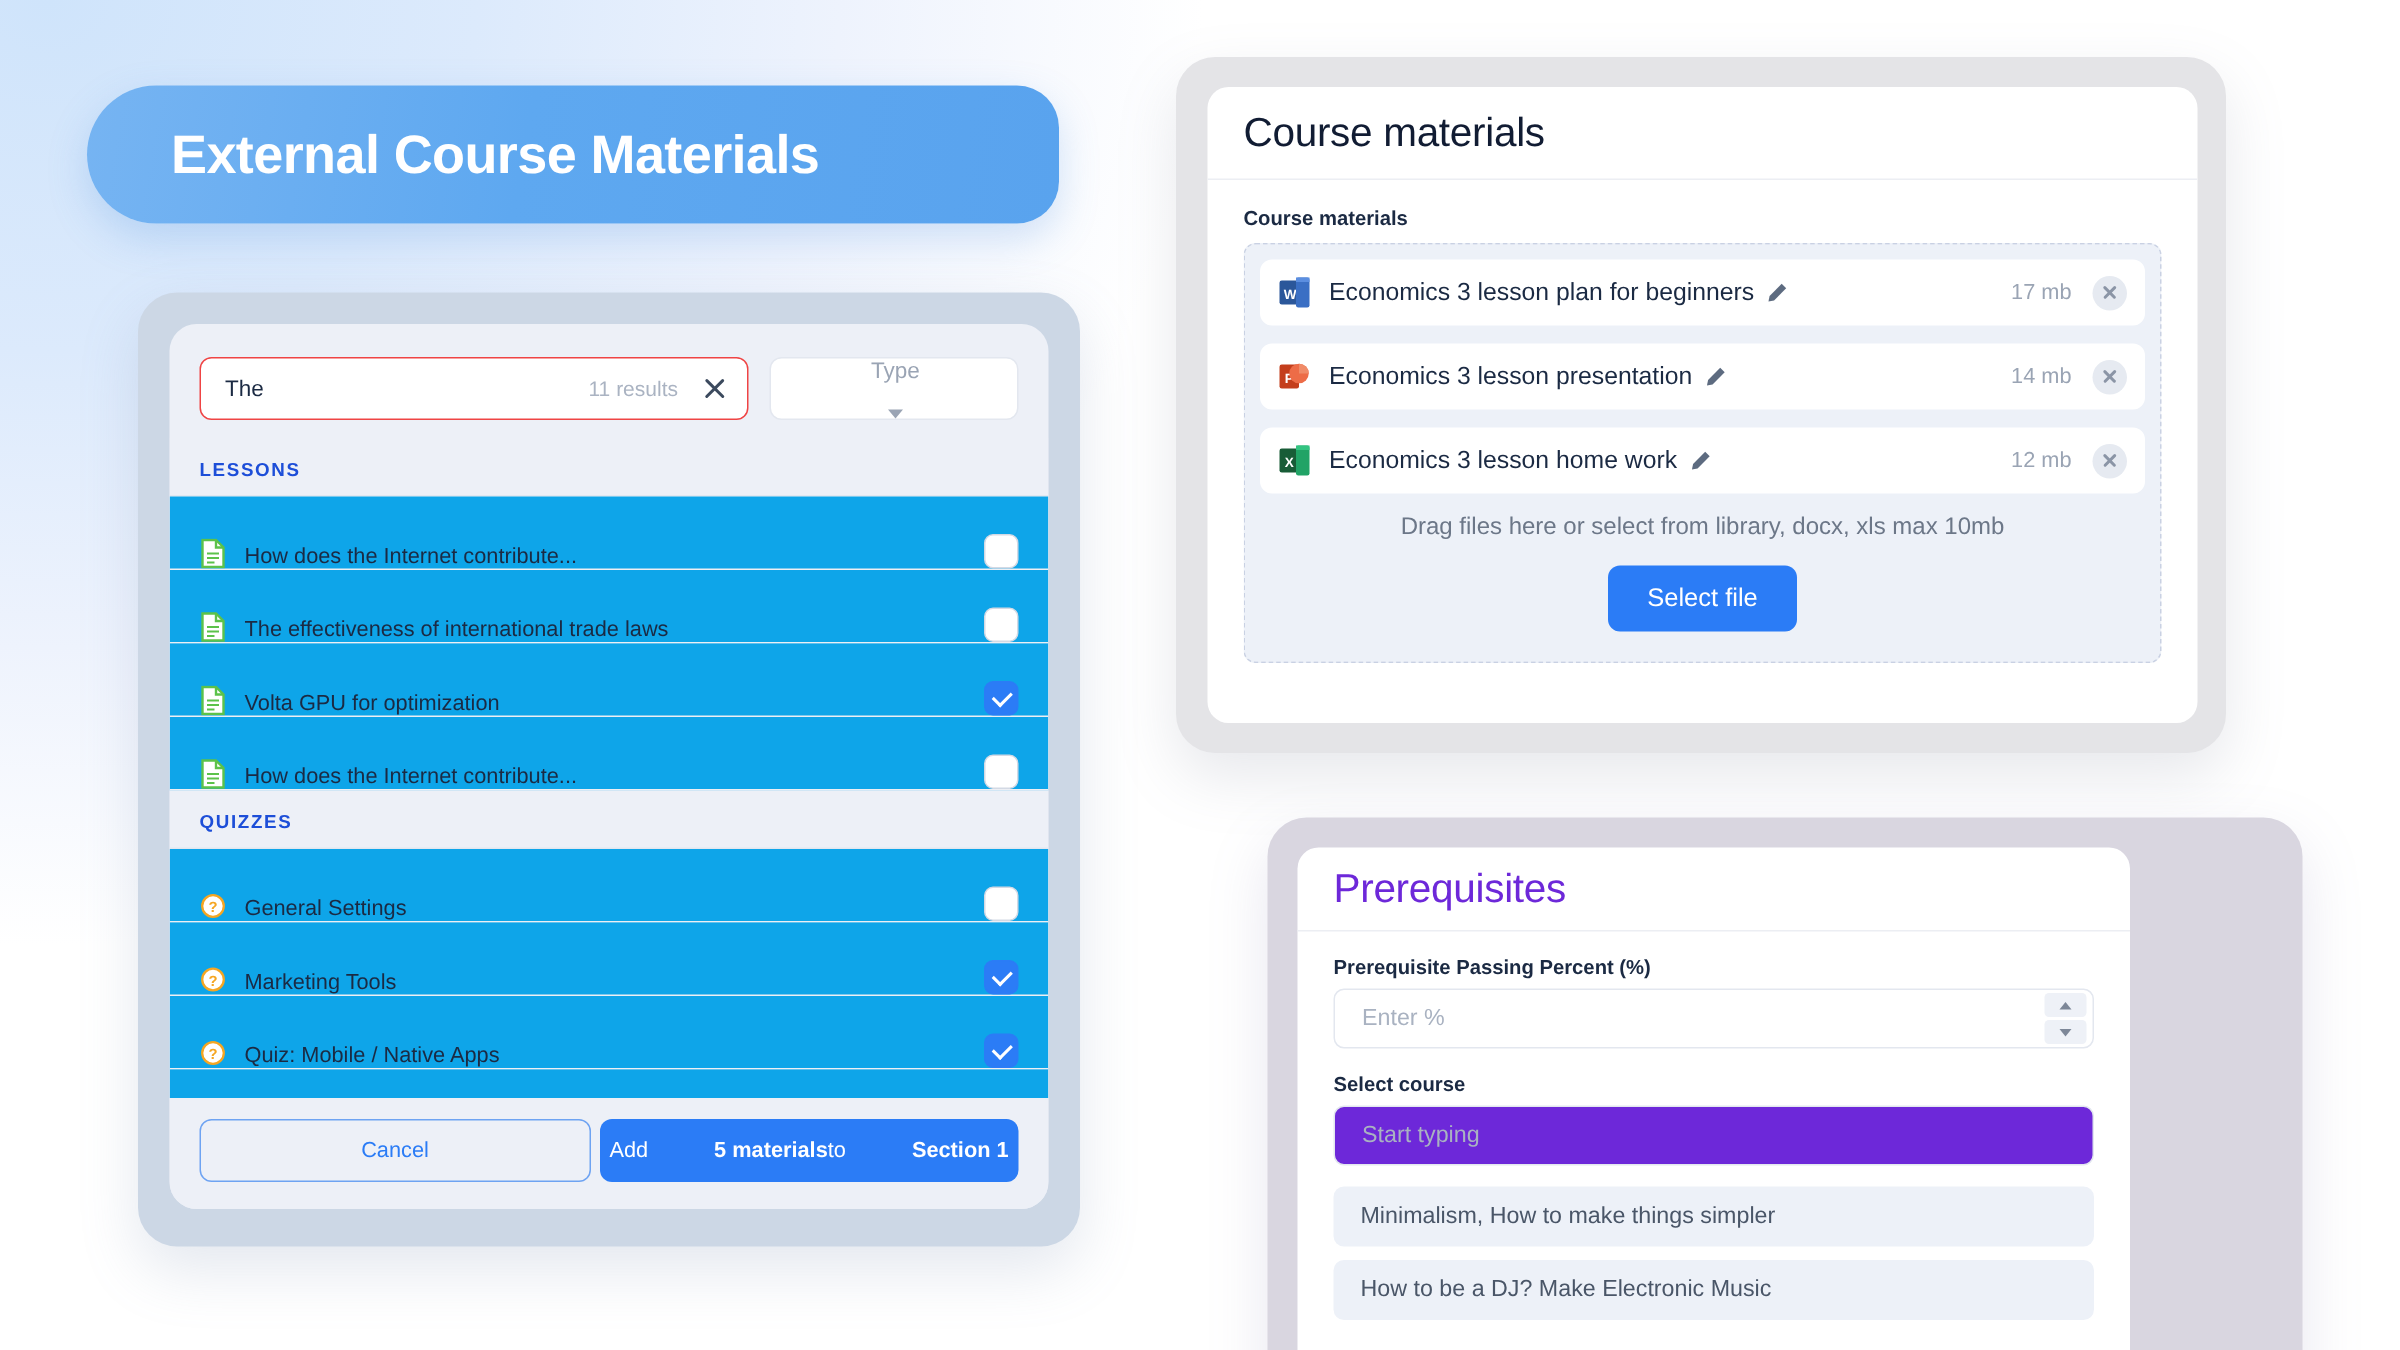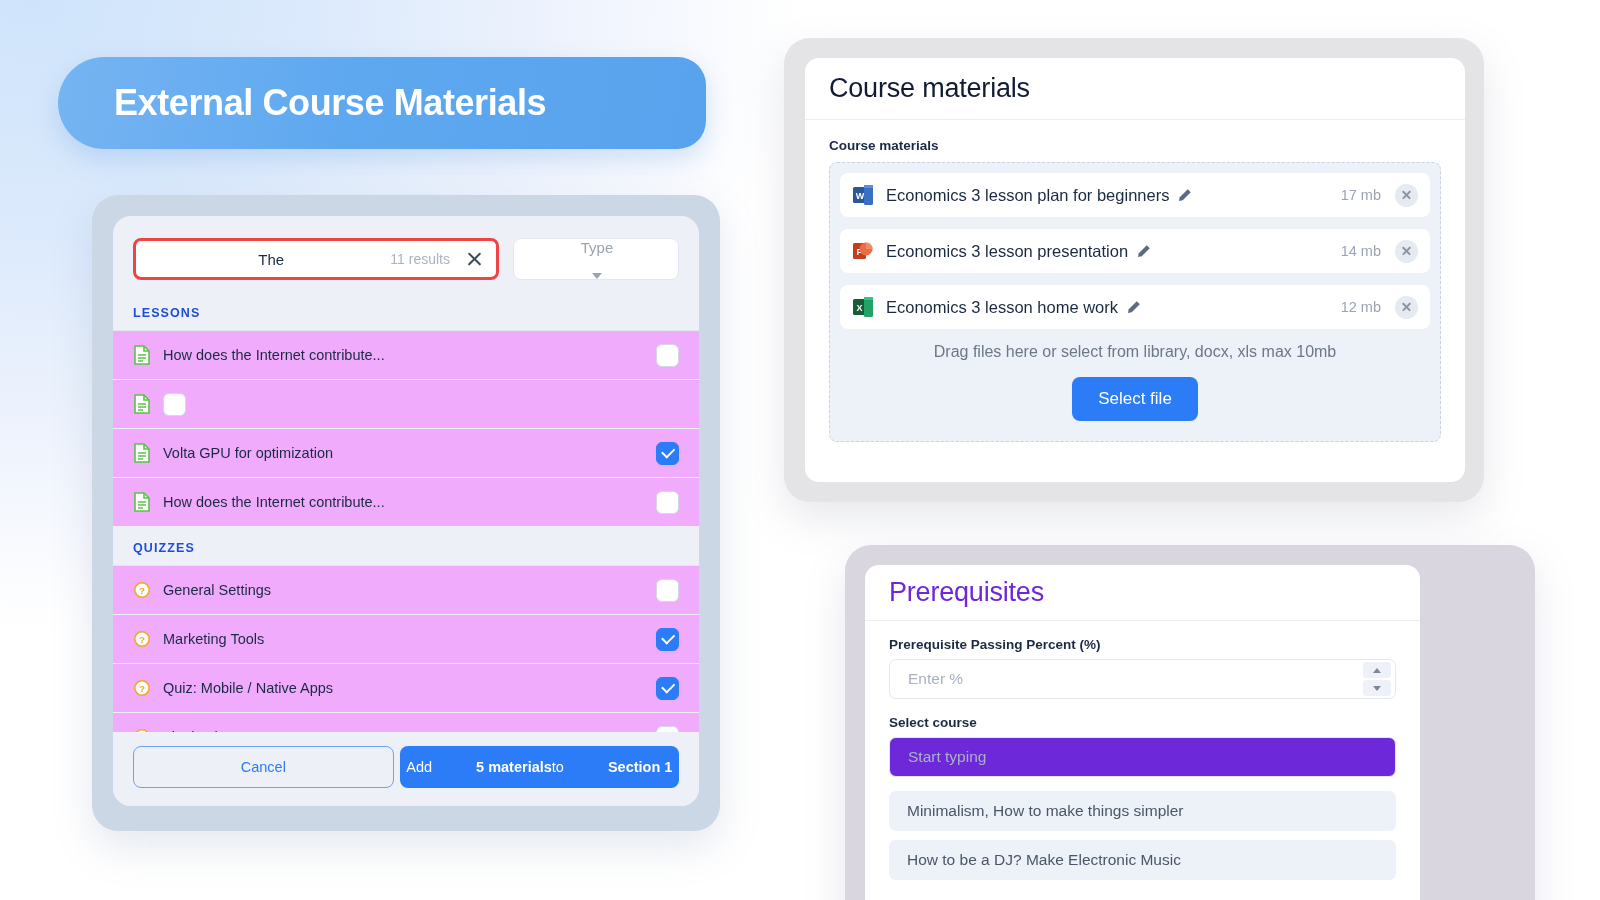--- a/index.html
+++ b/index.html
@@ -42,22 +42,22 @@
   
   .picker {
     position: absolute; left: 113px; top: 216px;
     width: 586px; height: 590px;
     background: #edf0f7; border-radius: 18px; overflow: hidden;
     display: flex; flex-direction: column;
   }
   .picker-top { padding: 22px 20px 12px 20px; display: flex; gap: 14px; }
   .search-box {
     flex: 1 1 auto; height: 42px; background: #fff;
-    border: 3px solid #ef4444; border-radius: 8px;
-    display: flex; align-items: center; padding: 0 12px 0 16px; text-align: center;
+    border: 1px solid #ef4444; border-radius: 8px;
+    display: flex; align-items: center; padding: 0 12px 0 16px;
   }
   .search-value { font-size: 15px; color: #1b2a43; flex: 1 1 auto; }
   .search-results { font-size: 14px; color: #aab3c2; margin-right: 14px; white-space: nowrap; }
   .clear-x { width: 20px; height: 20px; position: relative; cursor: pointer; flex: none; }
   .clear-x::before, .clear-x::after {
     content: ""; position: absolute; left: 2px; top: 9px; width: 17px; height: 2.1px;
     background: #3c4a5e; border-radius: 2px;
   }
   .clear-x::before { transform: rotate(45deg); }
   .clear-x::after  { transform: rotate(-45deg); }
@@ -73,21 +73,21 @@
     border-right: 5.5px solid transparent; border-top: 6px solid #9aa4b4;
   }
 
   .list-scroll { flex: 1 1 auto; overflow: hidden; position: relative; }
   .group-head {
     background: #edf0f7; padding: 14px 0 10px 20px;
     font-size: 12.5px; font-weight: 700; letter-spacing: 1.1px; color: #1d4ed8;
     border-bottom: 1px solid #e2e7f0;
   }
   .row {
-    background: #f0abfc; height: 49px; display: flex; align-items: center;
+    background: #0ea5e9; height: 49px; display: flex; align-items: flex-end;
     padding: 0 20px 0 20px; border-bottom: 1px solid #edeff4;
   }
   .row-icon { width: 18px; height: 20px; margin-right: 12px; flex: none; display: block; }
   .row-label { font-size: 14.5px; color: #1b2a43; flex: 1 1 auto; white-space: nowrap; }
   .cb {
     width: 23px; height: 23px; border-radius: 6px; flex: none;
     border: 1.6px solid #d3d9e4; background: #fff; cursor: pointer;
     display: flex; align-items: center; justify-content: center;
   }
   .cb.checked { background: #2b7cf6; border-color: #2b7cf6; }
@@ -223,20 +223,21 @@
       <span class="row-label">How does the Internet contribute...</span>
       <span class="cb"></span>
     </div>
 
     <div class="row">
       <svg class="row-icon" viewBox="0 0 18 20">
         <path d="M2 1h9l5 5v13H2z" fill="#fff" stroke="#5cc24a" stroke-width="1.6"></path>
         <path d="M11 1v5h5" fill="none" stroke="#5cc24a" stroke-width="1.6"></path>
         <path d="M5 10h8M5 13h8M5 16h5" stroke="#5cc24a" stroke-width="1.4"></path>
       </svg>
+      <span class="row-label">The effectiveness of international trade laws</span>
       <span class="cb"></span>
     </div>
 
     <div class="row">
       <svg class="row-icon" viewBox="0 0 18 20">
         <path d="M2 1h9l5 5v13H2z" fill="#fff" stroke="#5cc24a" stroke-width="1.6"></path>
         <path d="M11 1v5h5" fill="none" stroke="#5cc24a" stroke-width="1.6"></path>
         <path d="M5 10h8M5 13h8M5 16h5" stroke="#5cc24a" stroke-width="1.4"></path>
       </svg>
       <span class="row-label">Volta GPU for optimization</span>

